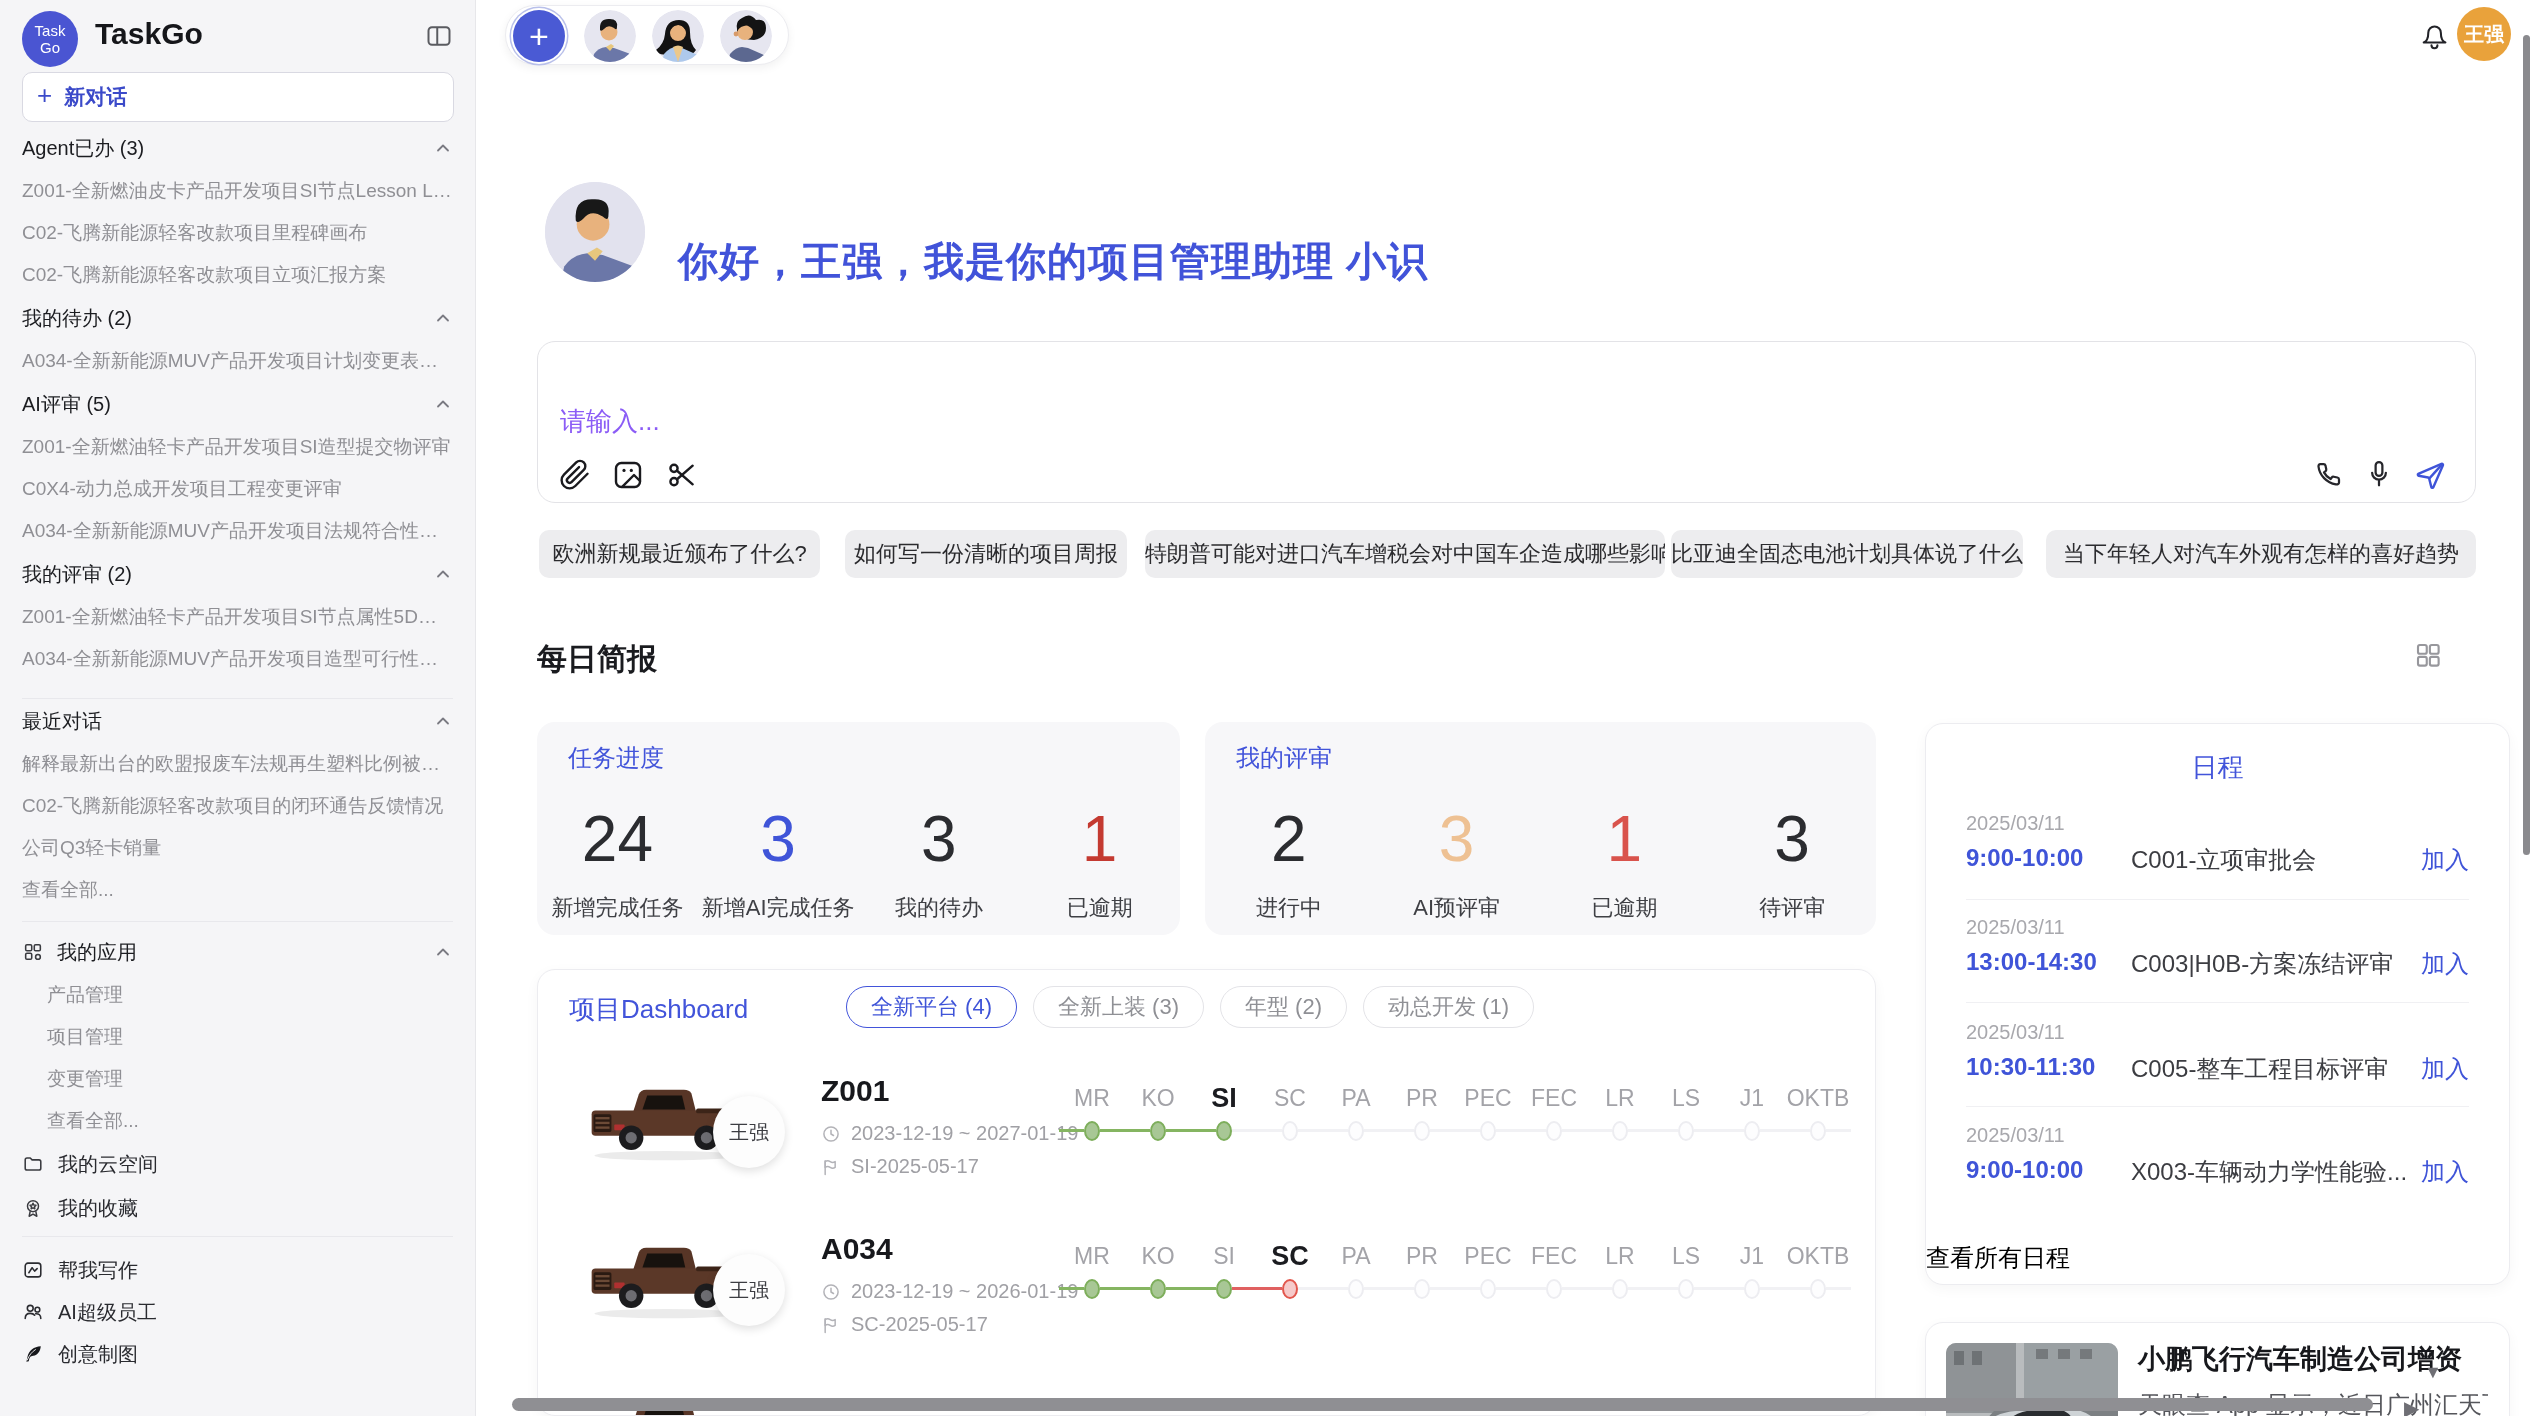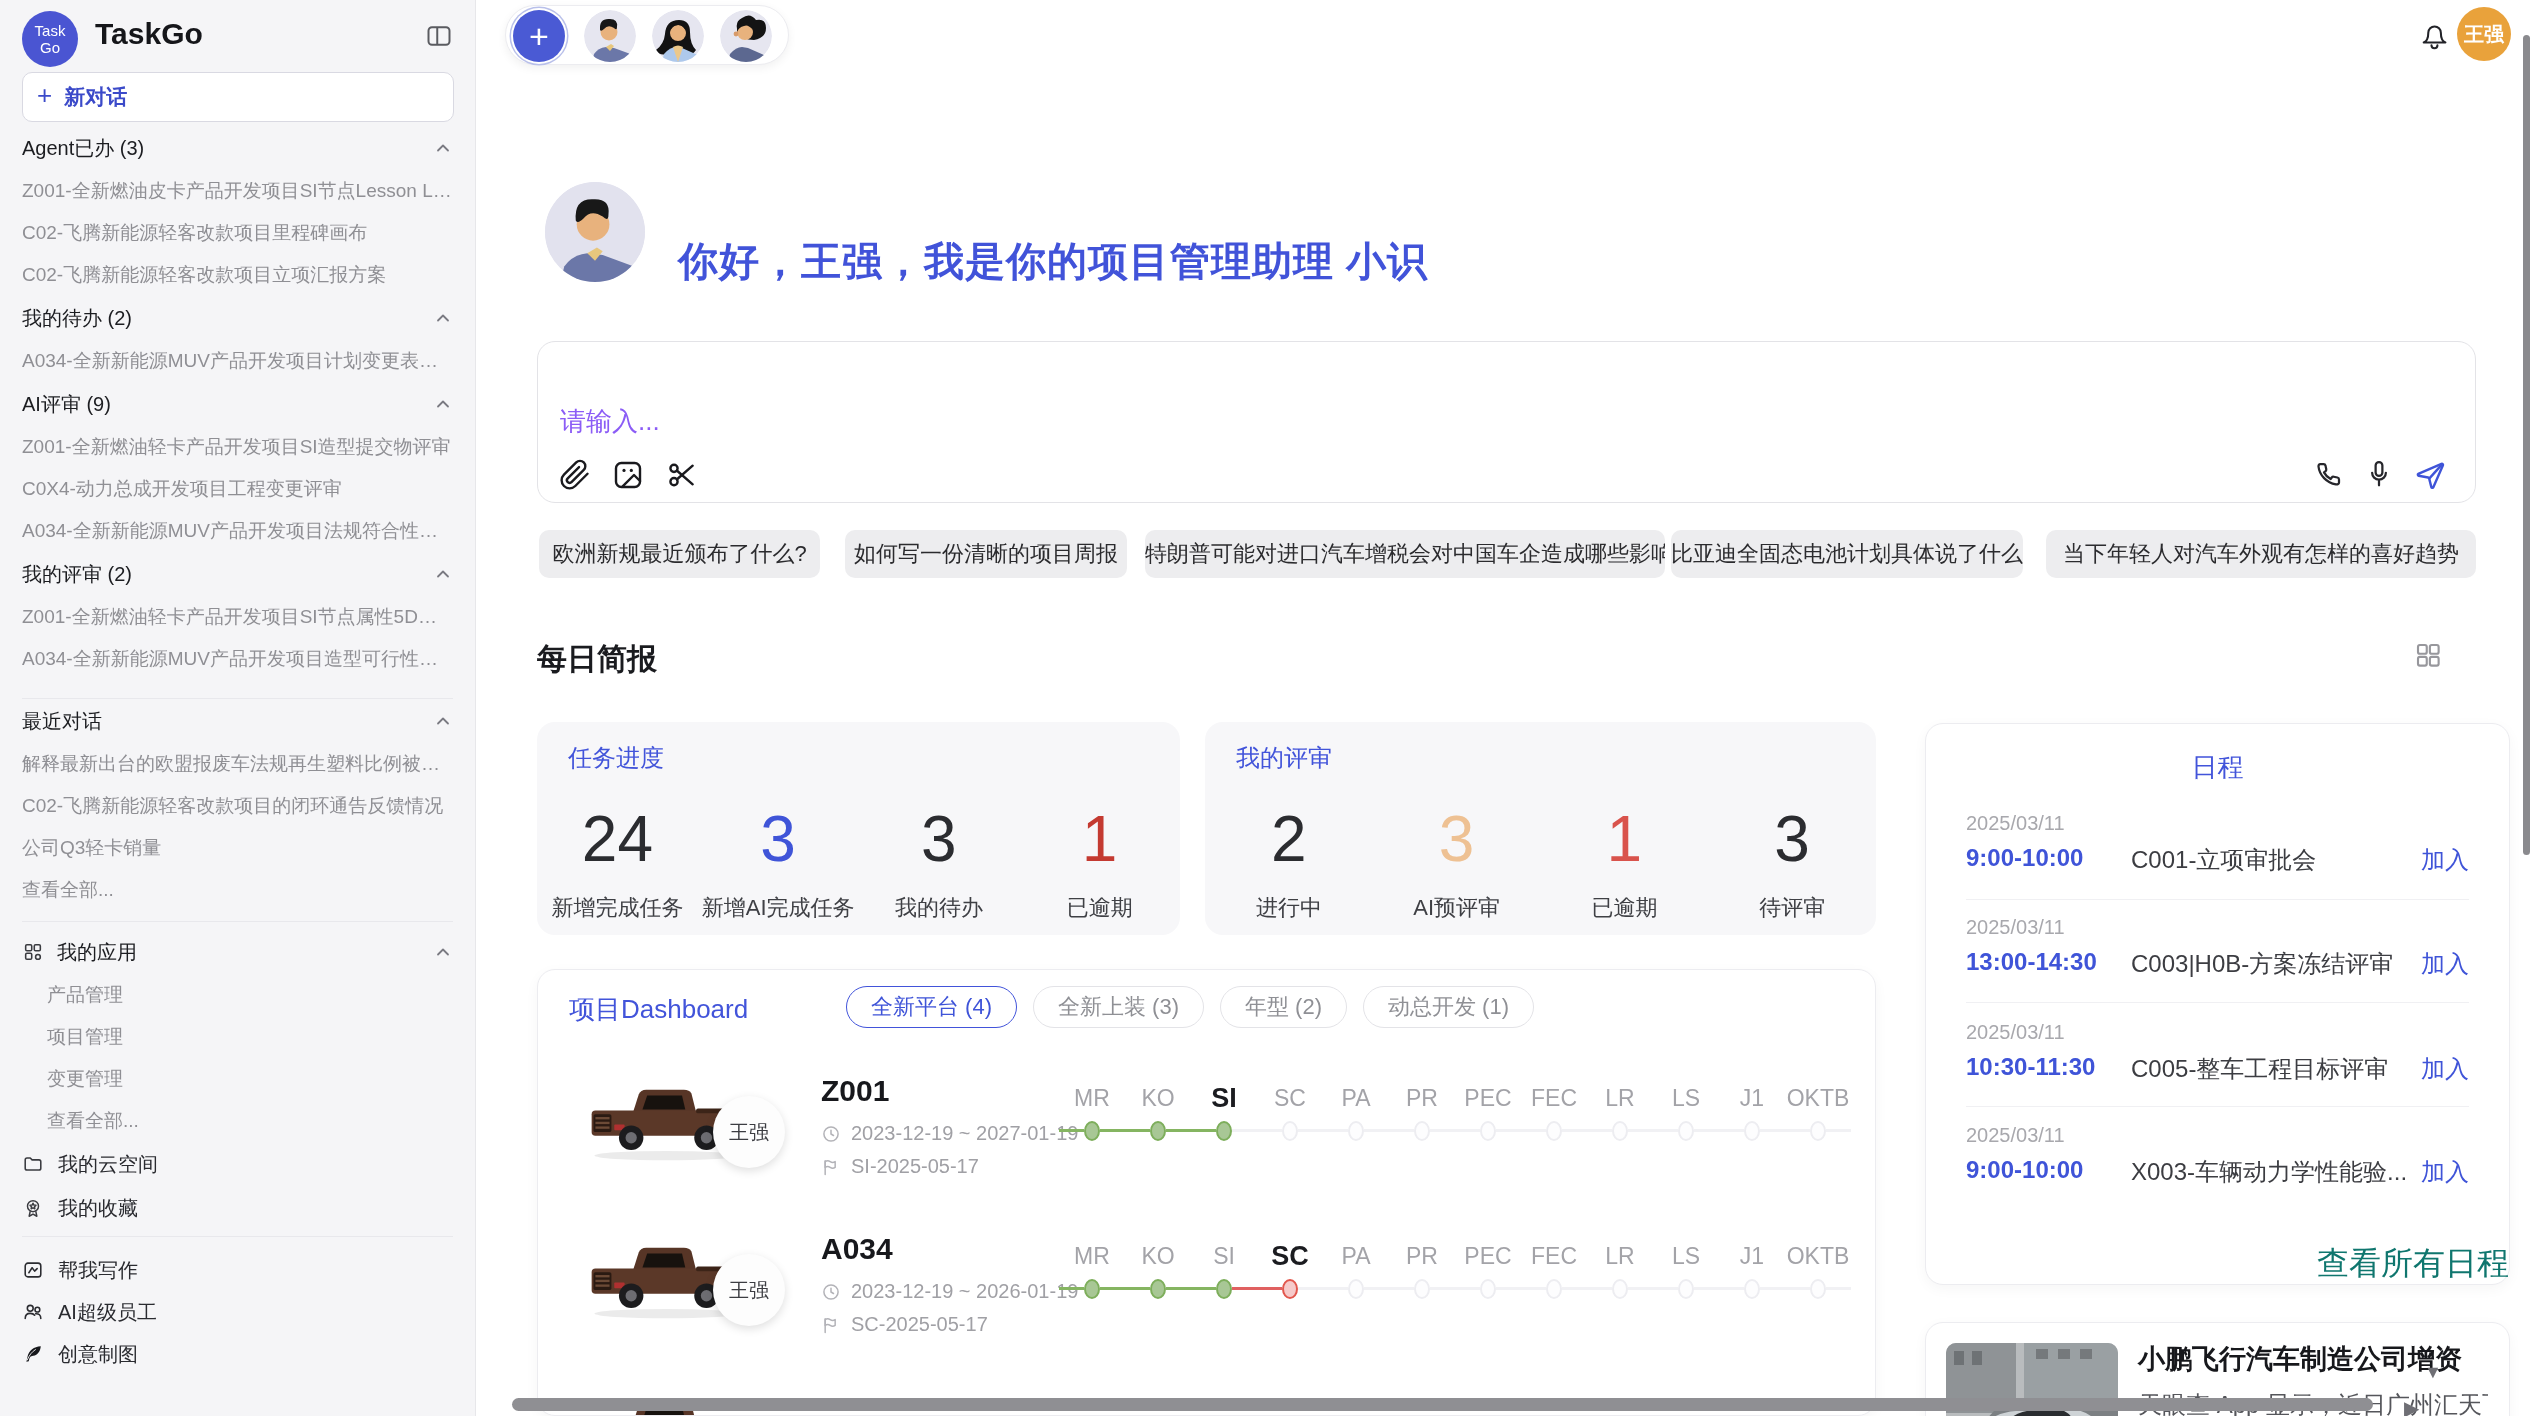--- a/index.html
+++ b/index.html
@@ -75,21 +75,21 @@
   .dot.late { background:#f6caca; border:2px solid #e2574d; }
 
   
   .sched-card { position:absolute; left:1925px; top:723px; width:585px; height:562px; background:#fff; border:1px solid #ececf0; border-radius:18px; box-shadow:0 4px 14px rgba(0,0,0,.04); }
   .sched-title { position:absolute; left:0; width:100%; top:26px; text-align:center; font-size:26px; color:#4254da; }
   .ev-date { position:absolute; left:40px; font-size:20px; color:#a8a8ad; }
   .ev-time { position:absolute; left:40px; font-size:24px; font-weight:600; color:#3f54d8; }
   .ev-name { position:absolute; left:205px; font-size:24px; color:#3c3d42; white-space:nowrap; }
   .ev-join { position:absolute; right:40px; font-size:24px; color:#3f54d8; cursor:pointer; }
   .ev-sep { position:absolute; left:40px; right:40px; border-top:1px solid #f0f0f3; }
-  .sched-all { position:absolute; left:0; width:100%; top:518px; text-align:right; font-size:32px; color:#0f766e; cursor:pointer; }
+  .sched-all { position:absolute; left:0; width:100%; top:518px; text-align:left; font-size:24px; color:#000000; cursor:pointer; }
 
   
   .news-card { position:absolute; left:1925px; top:1322px; width:585px; height:160px; background:#fff; border:1px solid #ececf0; border-radius:18px 18px 0 0; box-shadow:0 4px 14px rgba(0,0,0,.04); overflow:hidden; }
   .news-img { position:absolute; left:20px; top:20px; width:172px; height:120px; border-radius:10px; overflow:hidden; }
   .news-title { position:absolute; left:212px; top:18px; font-size:27px; font-weight:700; color:#17181c; white-space:nowrap; }
   .news-snippet { position:absolute; left:212px; top:66px; width:350px; font-size:24px; color:#55565b; white-space:nowrap; overflow:hidden; }
 
   
   .hbar { position:absolute; left:512px; top:1398px; width:1861px; height:13px; background:#8f8f93; border-radius:7px; cursor:pointer; }
   .arrow-right { position:absolute; left:2404px; top:1396px; font-size:20px; color:#6f6f75; cursor:pointer; }
@@ -133,21 +133,21 @@
         <span class="hl">
           <span>我的待办 (2)</span>
         </span>
         <svg width="20" height="20" viewBox="0 0 20 20">
           <polyline points="5,12.5 10,7.5 15,12.5" fill="none" stroke="#7a7a82" stroke-width="1.8" stroke-linecap="round" stroke-linejoin="round"></polyline>
         </svg>
       </div>
       <div class="sb-item">A034-全新新能源MUV产品开发项目计划变更表编写</div>
       <div class="sb-header">
         <span class="hl">
-          <span>AI评审 (9)</span>
+          <span>AI评审 (5)</span>
         </span>
         <svg width="20" height="20" viewBox="0 0 20 20">
           <polyline points="5,12.5 10,7.5 15,12.5" fill="none" stroke="#7a7a82" stroke-width="1.8" stroke-linecap="round" stroke-linejoin="round"></polyline>
         </svg>
       </div>
       <div class="sb-item">Z001-全新燃油轻卡产品开发项目SI造型提交物评审</div>
       <div class="sb-item">C0X4-动力总成开发项目工程变更评审</div>
       <div class="sb-item">A034-全新新能源MUV产品开发项目法规符合性评审</div>
       <div class="sb-header">
         <span class="hl">

